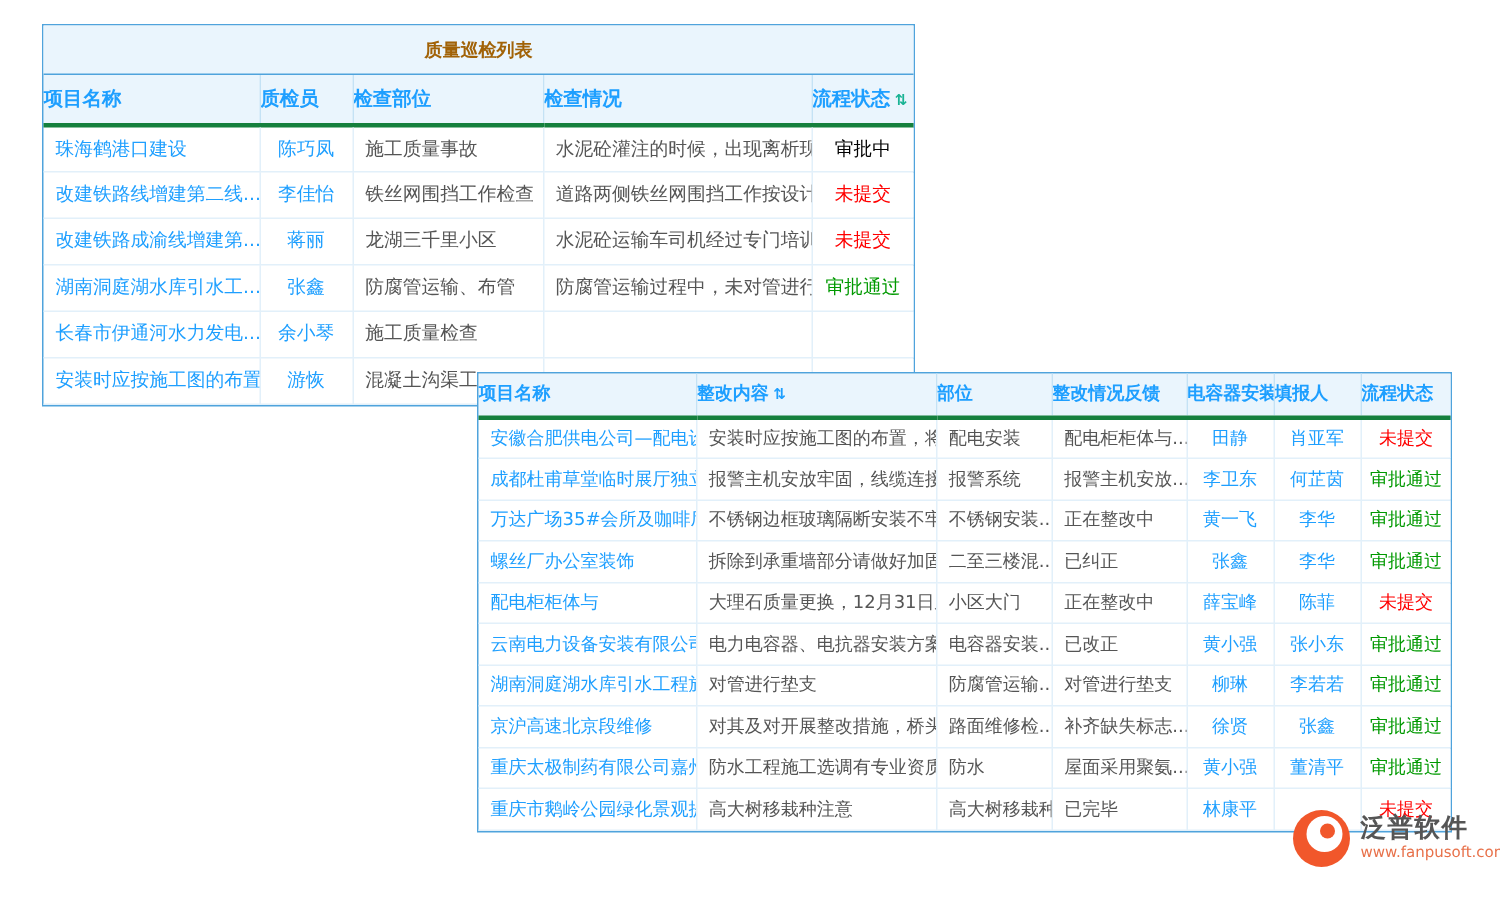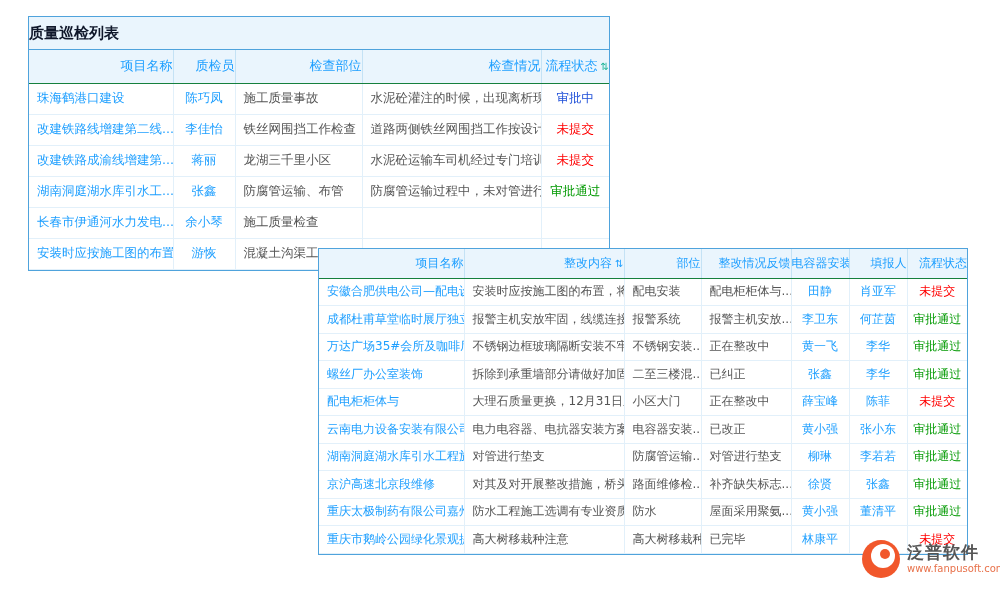--- a/index.html
+++ b/index.html
@@ -4,43 +4,43 @@
 <style>
   * { margin:0; padding:0; box-sizing:border-box; }
   html,body { width:1000px; height:600px; }
   body {
     position:relative; overflow:hidden; background:#ffffff;
     font-family:"DejaVu Sans","Liberation Sans",sans-serif;
   }
   .panel { position:absolute; background:#ffffff; border:1px solid #4FA3DC; }
   .panel-title {
     background:#EAF5FD; border-bottom:1px solid #4FA3DC;
-    text-align:left; font-weight:bold; color:#0f172a; font-size:15px;
+    text-align:center; font-weight:bold; color:#a16207; font-size:12px;
     height:33px; line-height:33px;
   }
   table { width:100%; border-collapse:collapse; table-layout:fixed; }
   th {
-    background:#EAF5FD; color:#1E9FFF; font-weight:normal;
-    border-right:1px solid #C4E2F5; border-bottom:1px solid #15803d;
-    text-align:right; white-space:nowrap; overflow:hidden;
+    background:#EAF5FD; color:#1E9FFF; font-weight:bold;
+    border-right:1px solid #C4E2F5; border-bottom:3px solid #15803d;
+    text-align:left; white-space:nowrap; overflow:hidden;
   }
   td {
     color:#555; border-right:1px solid #E2F0FA; border-bottom:1px solid #E2F0FA;
     white-space:nowrap; overflow:hidden; background:#fff;
   }
   th:last-child, td:last-child { border-right:none; }
   .t1 th { height:33px; font-size:13px; }
   .t1 td { height:31px; font-size:12.5px; }
   .t2 th { height:29px; font-size:12px; }
   .t2 td { height:27.5px; font-size:12px; }
   .left { text-align:left; padding:0 8px; }
   .center { text-align:center; padding:0 4px; }
   .link { color:#1E9FFF; cursor:pointer; }
   .red { color:#FF0000; }
-  .orange { color:#1d4ed8; }
+  .orange { color:#000000; }
   .green { color:#009900;font-family:Liberation Serif, serif; }
   .sort { color:#1E9FFF; font-size:10px; margin-left:3px; cursor:pointer; }
   .sort.teal { color:#19B394; }
   #inspection-panel { left:28px; top:16px; width:582px; z-index:1; }
   #rectification-panel { left:318px; top:248px; width:650px; z-index:2; }
   .logo {
     position:absolute; left:862px; top:540px; z-index:30;
     display:flex; align-items:center; gap:7px; text-decoration:none; cursor:pointer;
   }
   .logo-circle {

